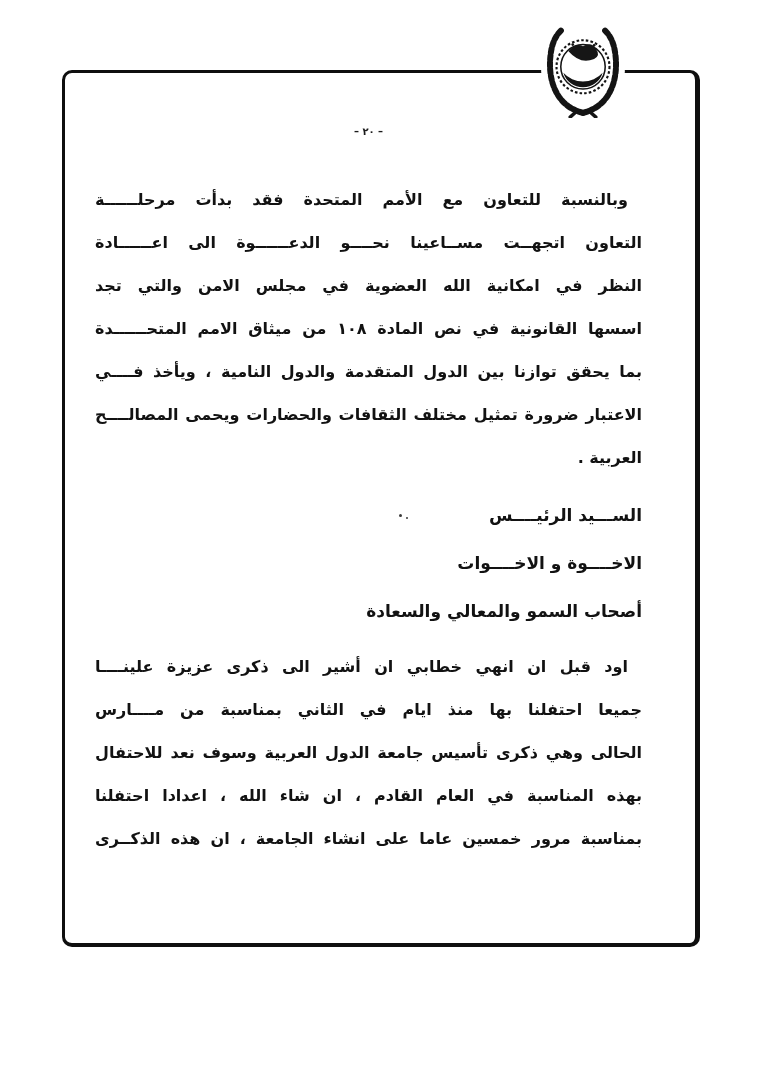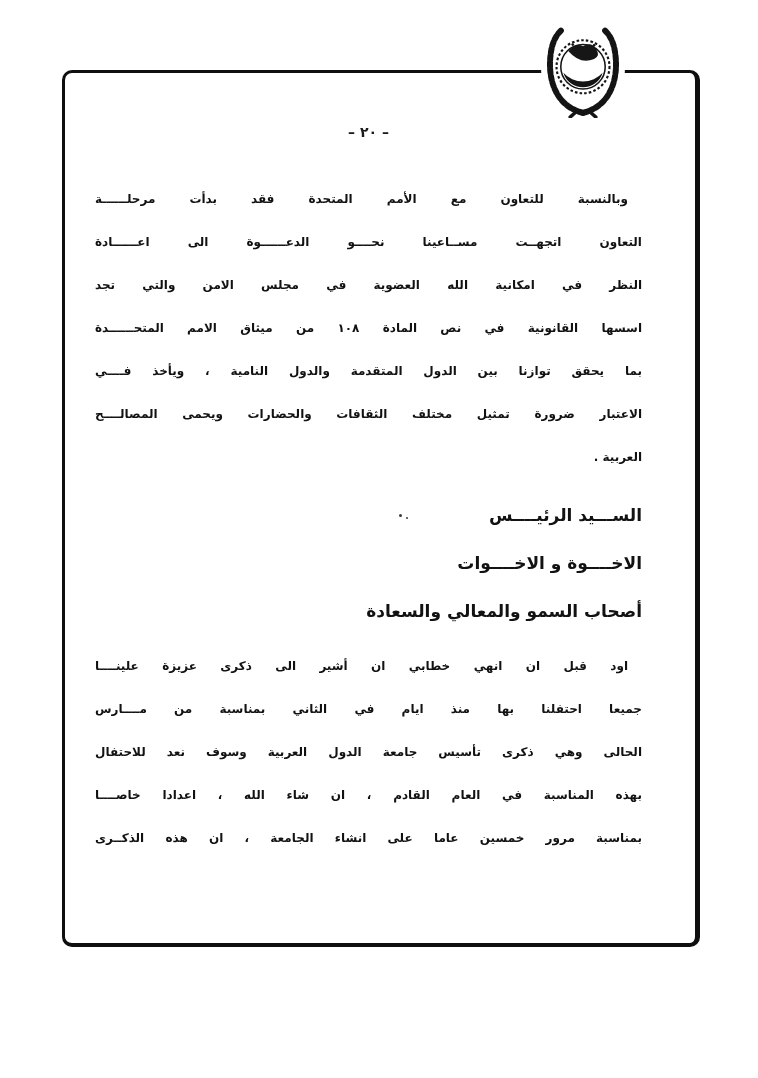--- a/index.html
+++ b/index.html
@@ -37,32 +37,32 @@
   }
   .content {
     position: absolute;
     left: 95px;
     top: 122px;
     width: 547px;
     direction: rtl;
     font-weight: 700;
   }
   .pagenum {
-    font-size: 14px;
+    font-size: 10px;
     line-height: 20px;
     text-align: center;
     letter-spacing: 3px;
     color: #1a1a1a;
   }
   .para1 { margin-top: 36px; }
   .headings { margin-top: 12px; }
   .para2 { margin-top: 10px; }
 
   .line {
-    font-size: 12px;
+    font-size: 16px;
     font-weight: 700;
     color: #121212;
   }
   .para1 .line, .para2 .line { line-height: 43px; }
   .headings .line {
     line-height: 48px;
     font-size: 17px;
     text-align: right;
   }
   .justify {
@@ -128,21 +128,21 @@
     <div class="headings">
       <div class="line">الســـيد الرئيــــس</div>
       <div class="line">الاخــــوة و الاخــــوات</div>
       <div class="line">أصحاب السمو والمعالي والسعادة</div>
     </div>
 
     <div class="para2">
       <div class="line justify indent">اود قبل ان انهي خطابي ان أشير الى ذكرى عزيزة علينــــا</div>
       <div class="line justify">جميعا احتفلنا بها منذ ايام في الثاني بمناسبة من مــــارس</div>
       <div class="line justify">الحالى وهي ذكرى تأسيس جامعة الدول العربية وسوف نعد للاحتفال</div>
-      <div class="line justify">بهذه المناسبة في العام القادم ، ان شاء الله ، اعدادا خاصــــا</div>
+      <div class="line justify">بهذه المناسبة في العام القادم ، ان شاء الله ، اعدادا احتفلنا</div>
       <div class="line justify">بمناسبة مرور خمسين عاما على انشاء الجامعة ، ان هذه الذكــرى</div>
     </div>
 
   </div>
 
   <div class="speck speck-a"></div>
   <div class="speck speck-b"></div>
 
 </div>
 

